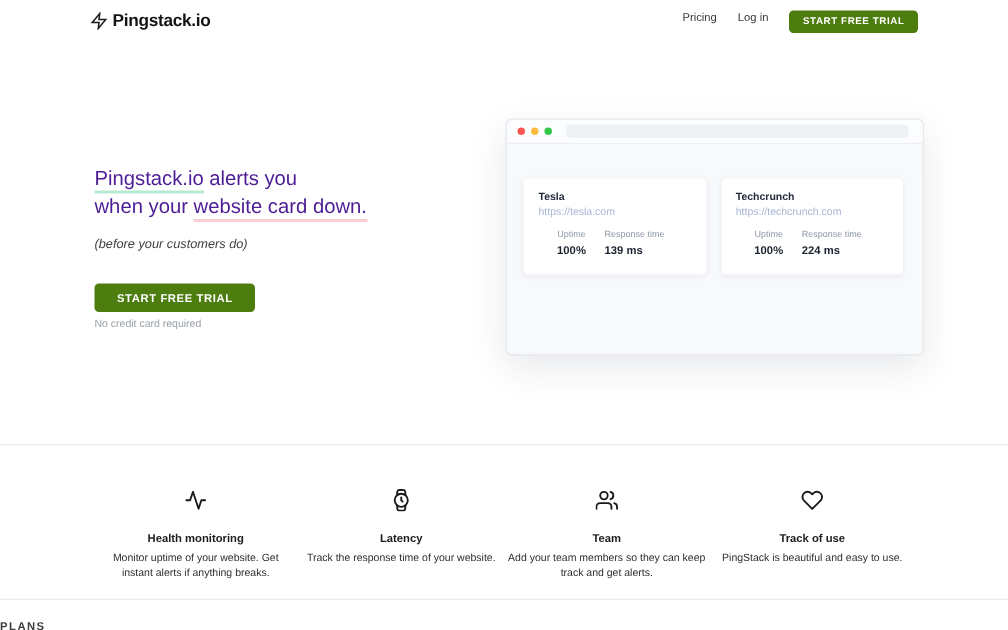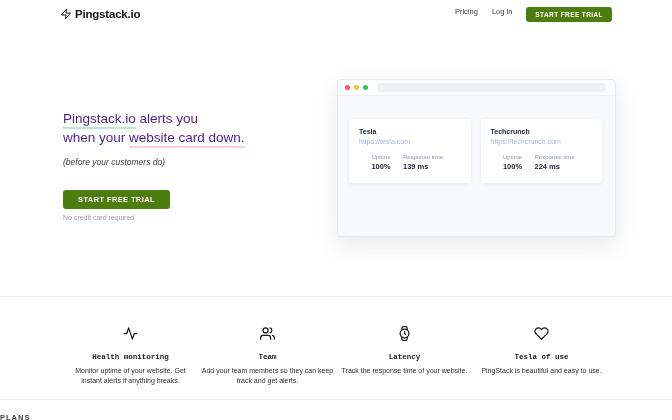--- a/index.html
+++ b/index.html
@@ -73,21 +73,21 @@
 
   
   .features {
     position: absolute; top: 296px; left: 0; right: 0;
     border-top: 1px solid #ececec;
     padding: 29px 62px 0 62px;
     display: flex;
   }
   .feature { flex: 1; text-align: center; }
   .feature-icon svg { width: 15px; height: 15px; stroke: #1a1a1a; fill: none; stroke-width: 2; stroke-linecap: round; stroke-linejoin: round; }
-  .feature-title { margin-top: 8px; font-size: 7.5px; font-weight: 700; color: #1c1c1c; font-family: Liberation Mono, monospace; }
+  .feature-title { margin-top: 8px; font-size: 7.5px; font-weight: 700; color: #1c1c1c; }
   .feature-desc { margin-top: 5px; font-size: 7px; line-height: 10px; color: #2e2e2e; padding: 0 2px; }
 
   
   .plans {
     position: absolute; top: 399px; left: 0; right: 0; height: 21px;
     border-top: 1px solid #ececec;
     display: flex; justify-content: flex-start;
   }
   .plans-label { margin-top: 13px; font-size: 7.5px; font-weight: 700; letter-spacing: 1px; color: #3c3c3c; }
 </style>
@@ -170,49 +170,49 @@
           <polyline points="22 12 18 12 15 21 9 3 6 12 2 12"></polyline>
         </svg>
     </div>
     <div class="feature-title">Health monitoring</div>
     <div class="feature-desc">Monitor uptime of your website. Get instant alerts if anything breaks.</div>
   </div>
 
   <div class="feature">
     <div class="feature-icon">
       <svg viewBox="0 0 24 24">
+          <circle cx="12" cy="12" r="7"></circle>
+          <polyline points="12 9 12 12 13.5 13.5"></polyline>
+          <path d="M16.51 17.35l-.35 3.83a2 2 0 0 1-2 1.82H9.83a2 2 0 0 1-2-1.82l-.35-3.83m.01-10.7l.35-3.83A2 2 0 0 1 9.83 1h4.35a2 2 0 0 1 2 1.82l.35 3.83"></path>
+        </svg>
+    </div>
+    <div class="feature-title">Latency</div>
+    <div class="feature-desc">Track the response time of your website.</div>
+  </div>
+
+  <div class="feature">
+    <div class="feature-icon">
+      <svg viewBox="0 0 24 24">
           <path d="M17 21v-2a4 4 0 0 0-4-4H5a4 4 0 0 0-4 4v2"></path>
           <circle cx="9" cy="7" r="4"></circle>
           <path d="M23 21v-2a4 4 0 0 0-3-3.87"></path>
           <path d="M16 3.13a4 4 0 0 1 0 7.75"></path>
         </svg>
     </div>
     <div class="feature-title">Team</div>
     <div class="feature-desc">Add your team members so they can keep track and get alerts.</div>
   </div>
 
   <div class="feature">
     <div class="feature-icon">
       <svg viewBox="0 0 24 24">
-          <circle cx="12" cy="12" r="7"></circle>
-          <polyline points="12 9 12 12 13.5 13.5"></polyline>
-          <path d="M16.51 17.35l-.35 3.83a2 2 0 0 1-2 1.82H9.83a2 2 0 0 1-2-1.82l-.35-3.83m.01-10.7l.35-3.83A2 2 0 0 1 9.83 1h4.35a2 2 0 0 1 2 1.82l.35 3.83"></path>
-        </svg>
-    </div>
-    <div class="feature-title">Latency</div>
-    <div class="feature-desc">Track the response time of your website.</div>
-  </div>
-
-  <div class="feature">
-    <div class="feature-icon">
-      <svg viewBox="0 0 24 24">
           <path d="M20.84 4.61a5.5 5.5 0 0 0-7.78 0L12 5.67l-1.06-1.06a5.5 5.5 0 0 0-7.78 7.78l1.06 1.06L12 21.23l7.78-7.78 1.06-1.06a5.5 5.5 0 0 0 0-7.78z"></path>
         </svg>
     </div>
-    <div class="feature-title">Tesla of use</div>
+    <div class="feature-title">Track of use</div>
     <div class="feature-desc">PingStack is beautiful and easy to use.</div>
   </div>
 
 </div>
 
 <div class="plans">
   <div class="plans-label">PLANS</div>
 </div>
 
 </body></html>

